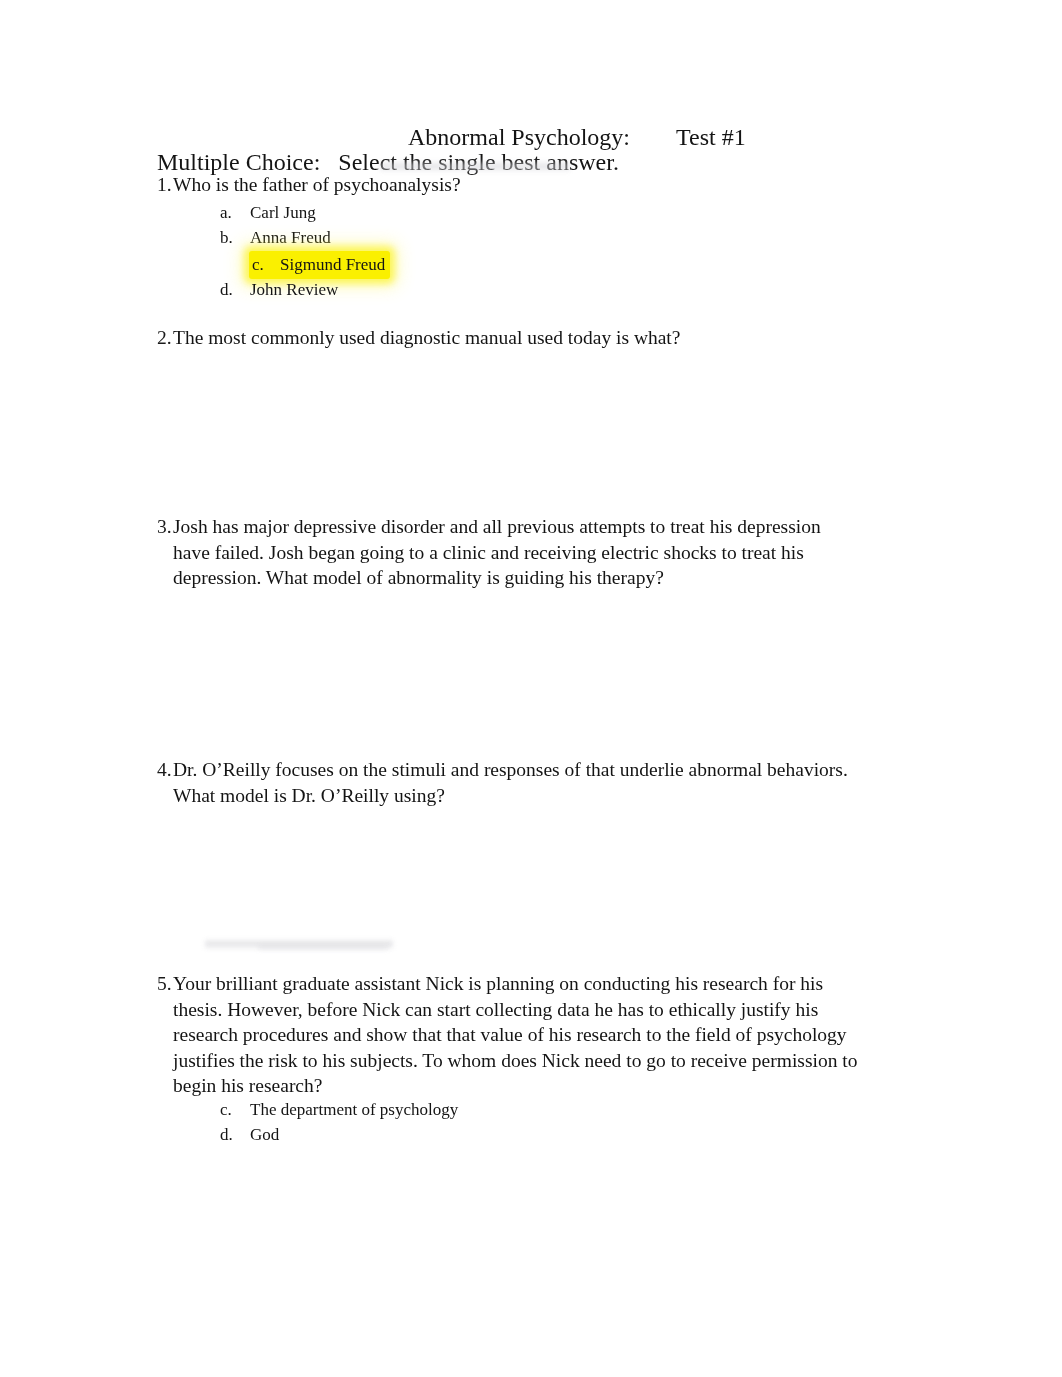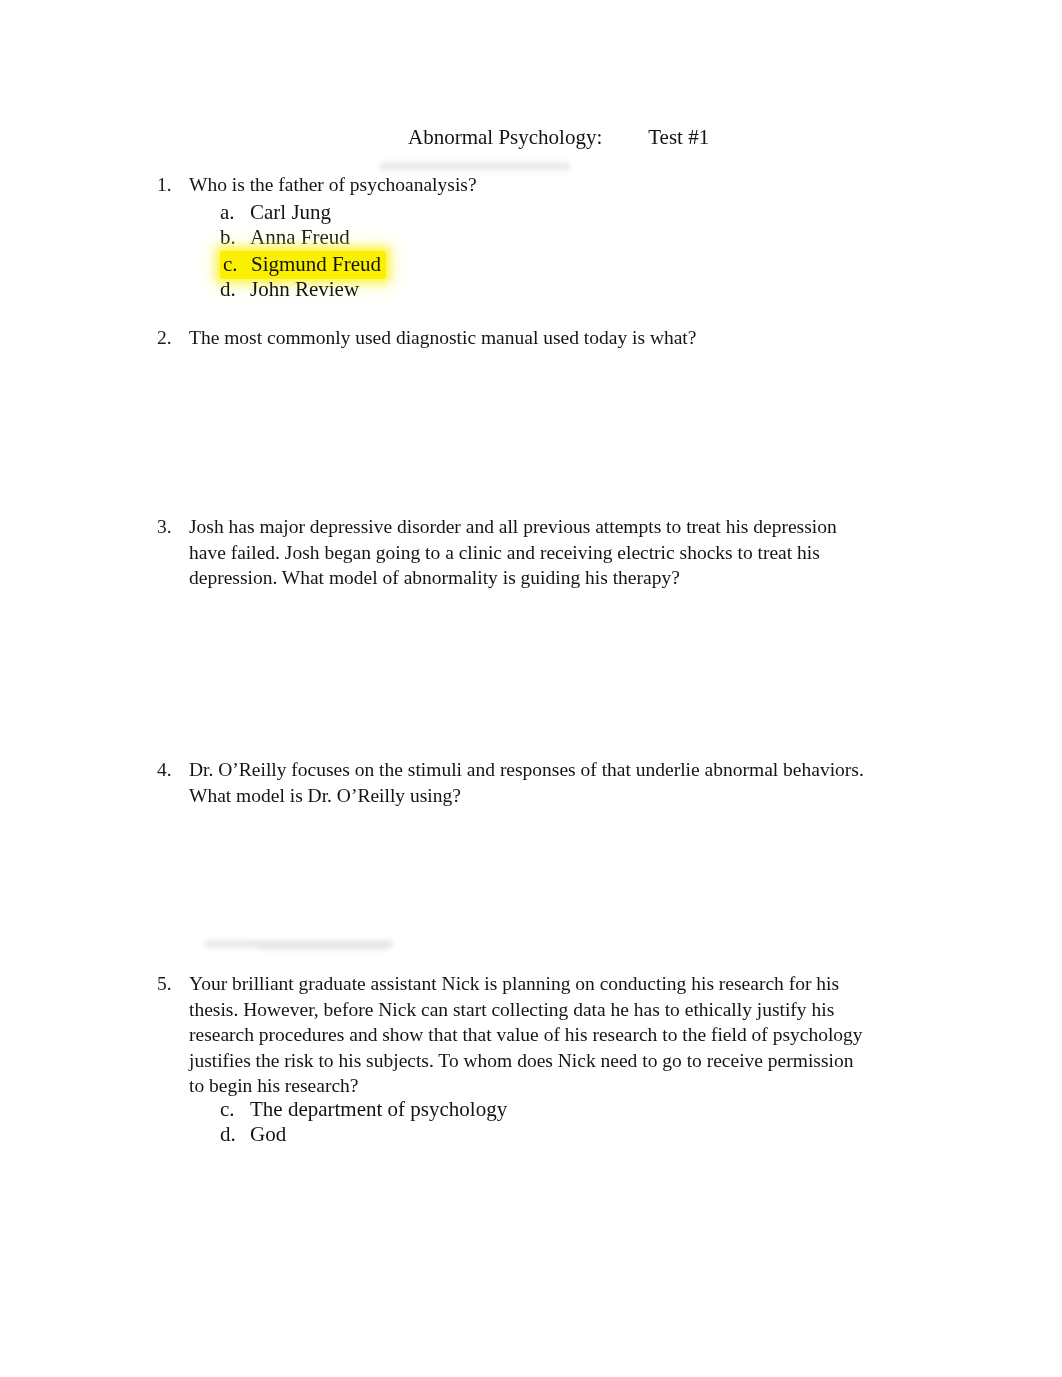--- a/index.html
+++ b/index.html
@@ -18,21 +18,21 @@
 
   .page {
     position: absolute;
     inset: 0;
     background: #ffffff;
   }
 
   
   .tline {
     position: absolute;
-    font-size: 21px;
+    font-size: 24px;
     line-height: 26px;
     color: #141414;
     white-space: pre;
   }
 
   
   #doc-title {
     top: 124px;
     left: 408px;
   }
@@ -54,49 +54,50 @@
   }
   .question .qnum {
     position: absolute;
     left: 0;
     top: 0;
     width: 32px;
     text-align: left;
   }
   .question .qtext {
     display: block;
-    margin-left: 32px;
+    margin-left: 16px;
     text-align: left;
     color: #141414;
   }
 
   
   .choices {
     position: absolute;
     left: 220px;
-    font-size: 21px;
+    font-size: 17px;
     line-height: 25.4px;
   }
   .choice {
     position: relative;
     height: 25.4px;
     white-space: nowrap;
   }
   .choice .clet {
     display: inline-block;
     width: 30px;
     color: #141414;
   }
   .choice .ctext {
     color: #141414;
   }
 
   
   .choice.hl {
     display: inline-block;
+    margin-left: 29px;
   }
   .choice.hl .hl-wrap {
     position: relative;
     display: inline-block;
     padding: 1px 5px 2px 3px;
     border-radius: 3px;
     background: #faf000;
     box-shadow: 0 0 7px 5px rgba(252,241,0,0.55),
                 0 0 16px 9px rgba(253,245,60,0.28);
   }
@@ -135,20 +136,21 @@
     opacity: 0.75;
   }
 </style>
 </head>
 <body>
 
 <div class="page">
 
   <div class="tline" id="doc-title"><span>Abnormal Psychology:</span><span class="tab-gap"></span><span>Test #1</span></div>
 
+  <div class="tline" id="instructions"><span>Multiple Choice:</span><span class="tab-gap"></span><span>Select the single best answer.</span></div>
 
   <div class="smudge" id="smudge-instructions"></div>
 
   <div class="question" style="top:172px;">
     <span class="qnum">1.</span>
     <span class="qtext">Who is the father of psychoanalysis?</span>
   </div>
   <div class="choices" style="top:200px;">
     <div class="choice">
       <span class="clet">a.</span><span class="ctext">Carl Jung</span>

